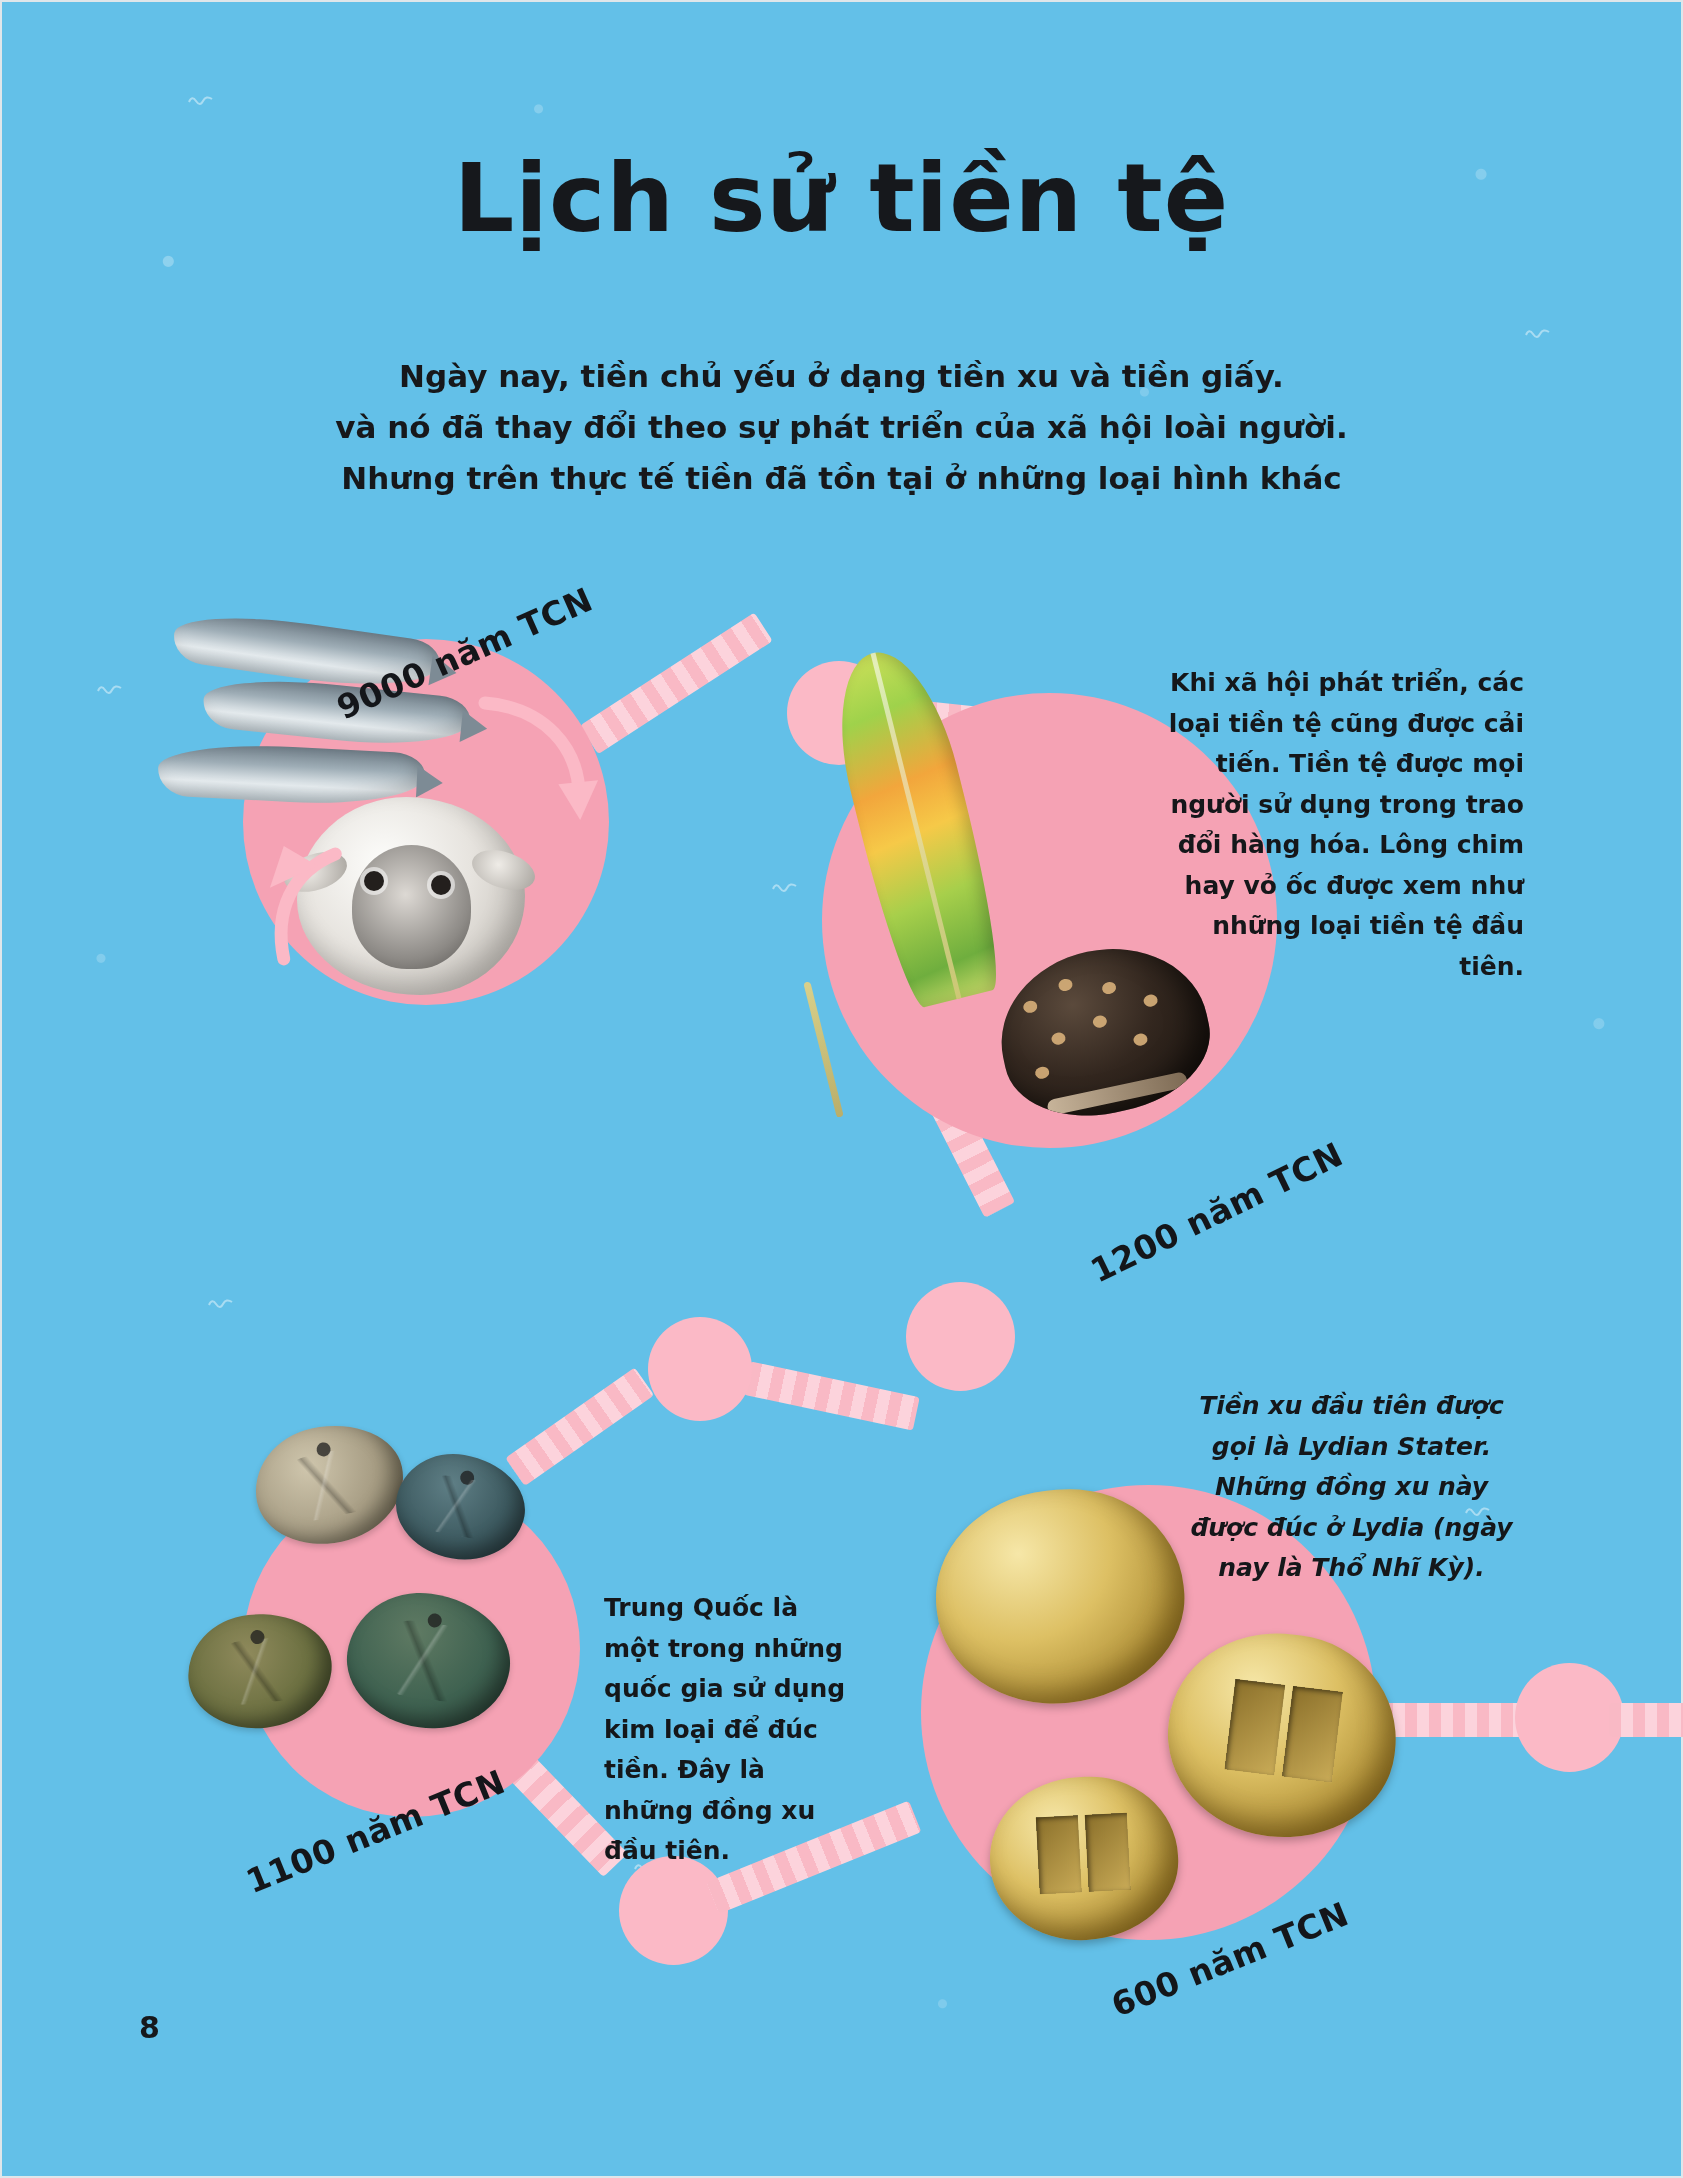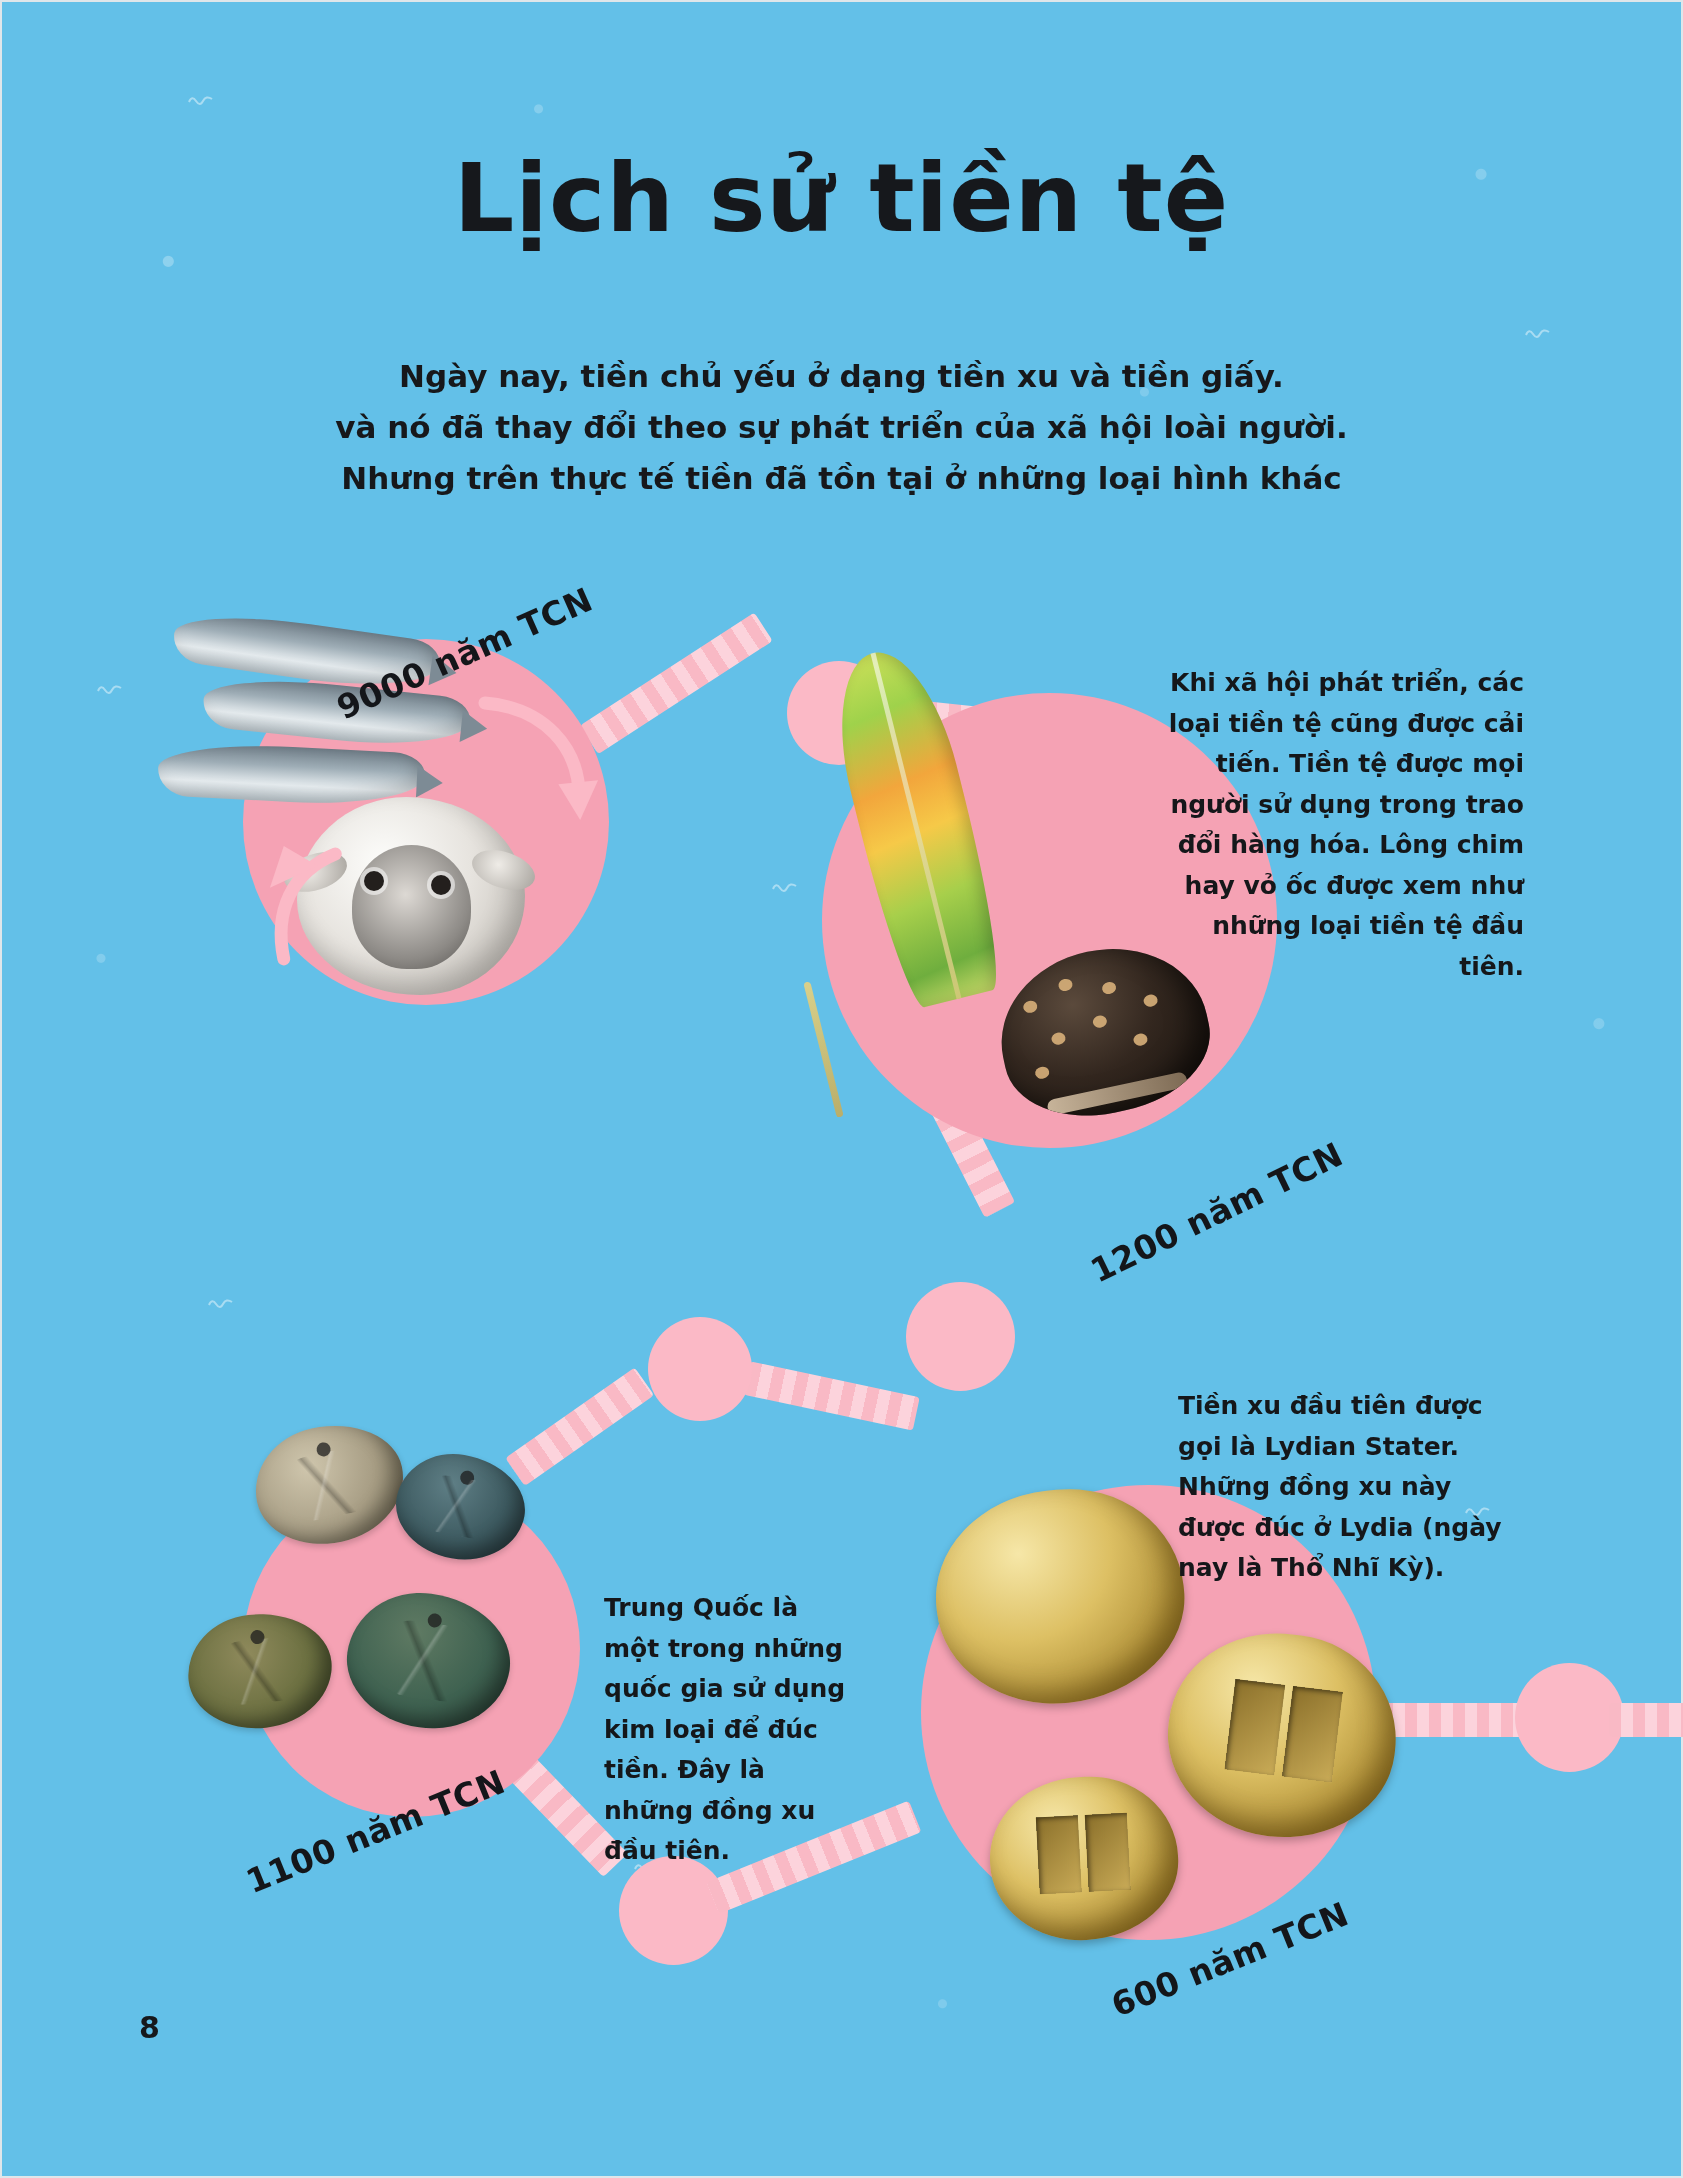--- a/index.html
+++ b/index.html
@@ -417,19 +417,19 @@
        <div class="punch" style="left:61px;top:51px;width:50px;height:91px;"></div>
        <div class="punch" style="left:119px;top:51px;width:50px;height:91px;"></div>
   </div>
   <div class="goldcoin" style="left:990px;top:1777px;width:188px;height:163px;transform:rotate(-3deg);">
        <div class="punch" style="left:48px;top:38px;width:42px;height:77px;"></div>
        <div class="punch" style="left:97px;top:38px;width:42px;height:77px;"></div>
   </div>
 
   <div class="year" style="left:1104px;top:1940px;transform:rotate(-22deg);">600 năm TCN</div>
 
-  <div class="blurb" style="left:1178px;top:1386px;width:347px;text-align:left;">
+  <div class="blurb" style="left:1178px;top:1386px;width:347px;text-align:center;font-style:italic;">
     <span>Tiền xu đầu tiên được gọi là </span><span class="hl">Lydian Stater</span><span>. Những đồng xu này được đúc ở Lydia (ngày nay là Thổ Nhĩ Kỳ).</span>
   </div>
 
   <div class="page-num">8</div>
 </div>
 
 
 </body></html>

